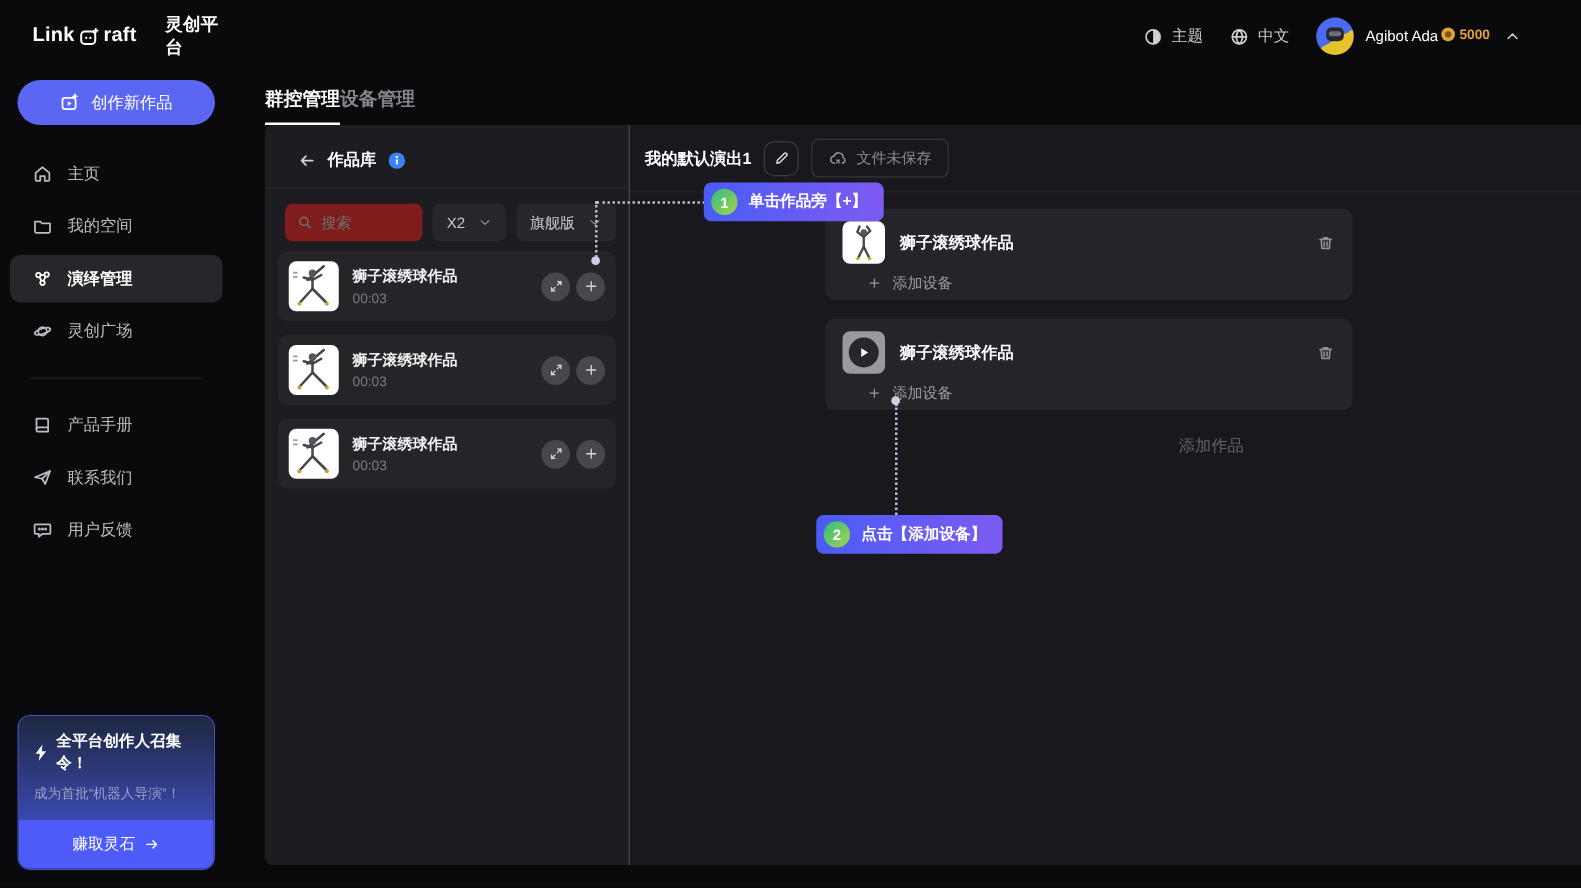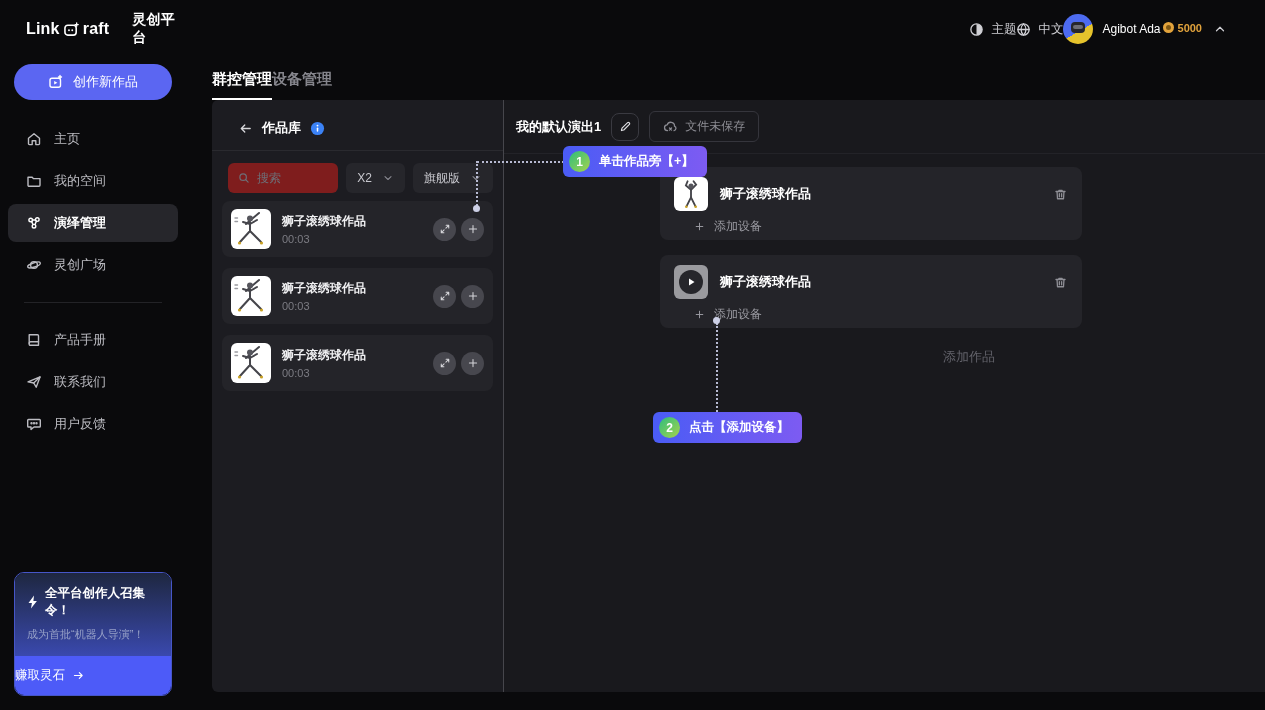--- a/index.html
+++ b/index.html
@@ -18,25 +18,25 @@
   .logo .suffix { font-size:14px; margin-left:20px; }
   .create-btn { margin:6px 14px 20px; height:36px; border-radius:18px; background:#5b66f2; display:flex; align-items:center; justify-content:center; gap:9px; font-size:13px; color:#fff; cursor:pointer; }
   .nav { display:flex; flex-direction:column; gap:4px; padding:0 8px; }
   .nav-item { height:38px; display:flex; align-items:center; gap:12px; padding-left:18px; border-radius:8px; color:#bcbcc2; cursor:pointer; }
   .nav-item.active { background:#26262b; color:#fff; font-weight:bold; }
   .side-divider { height:1px; background:#232327; margin:14px 16px; }
   .promo { margin:auto 14px 0; border:1px solid #4656c8; border-radius:10px; overflow:hidden; }
   .promo-top { padding:12px 12px 14px; background:linear-gradient(180deg,#1e2740 0%,#3a49ae 100%); }
   .promo-title { display:flex; align-items:center; gap:6px; font-size:12.5px; font-weight:bold; color:#fff; }
   .promo-sub { margin-top:8px; font-size:11px; color:#98a2c8; }
-  .promo-cta { background:#4d5bf8; padding:11px 0; display:flex; justify-content:flex-start; align-items:center; gap:7px; font-size:12.5px; color:#fff; cursor:pointer; }
+  .promo-cta { background:#4d5bf8; padding:11px 0; display:flex; justify-content:center; align-items:center; gap:7px; font-size:12.5px; color:#fff; cursor:pointer; }
 
   
   .main { position:absolute; left:186px; top:0; width:1079px; height:710px; }
-  .topbar { height:58px; display:flex; align-items:center; justify-content:flex-end; padding-right:38px; }
+  .topbar { height:58px; display:flex; align-items:center; justify-content:flex-end; padding-right:48px; gap:22px; }
   .top-ctrl { display:flex; align-items:center; gap:7px; font-size:12.5px; color:#cfcfd4; cursor:pointer; }
   .user { display:flex; align-items:center; gap:9px; cursor:pointer; }
   .avatar { width:30px; height:30px; border-radius:50%; position:relative; overflow:hidden; background:linear-gradient(150deg,#4d6bf0 56%,#e6c32c 56%); }
   .avatar::after { content:""; position:absolute; left:8px; top:8px; width:14px; height:11px; background:#26262c; border-radius:4px; }
   .avatar::before { content:""; position:absolute; left:10px; top:11px; width:10px; height:4px; background:#6d6d75; border-radius:2px; z-index:1; }
   .user-meta { display:flex; flex-direction:row; gap:2px; }
   .user-name { font-size:12px; color:#fff; }
   .user-coins { display:flex; align-items:flex-start; gap:4px; font-size:11px; font-weight:bold; color:#e2a33c; }
   .coin { width:11px; height:11px; border-radius:50%; background:#e2a33c; position:relative; }
   .coin::after { content:""; position:absolute; left:3px; top:3px; width:5px; height:5px; border-radius:50%; background:#7d5612; }

